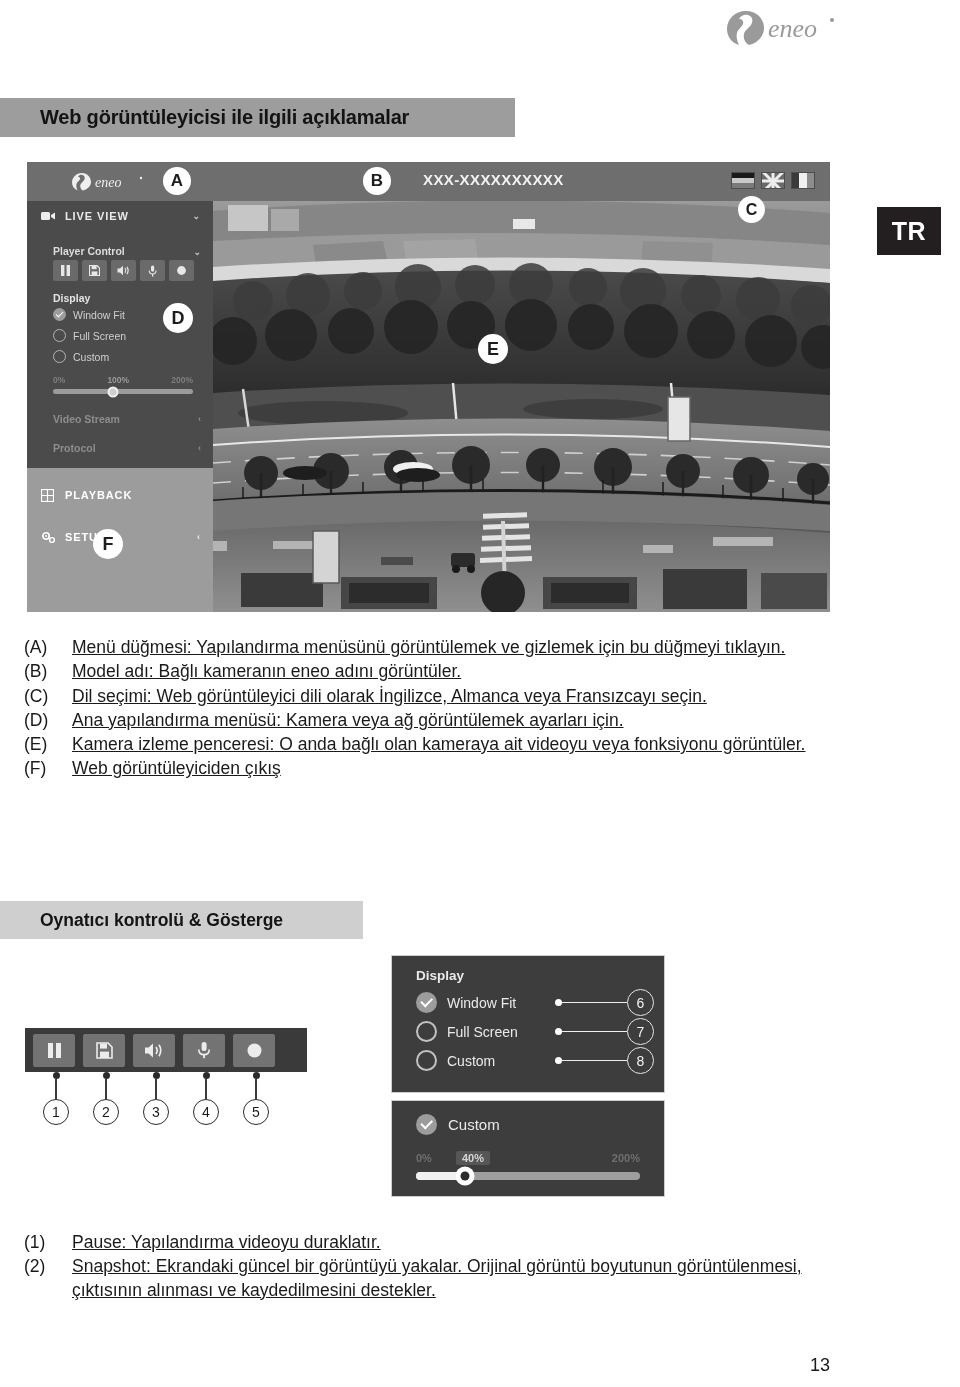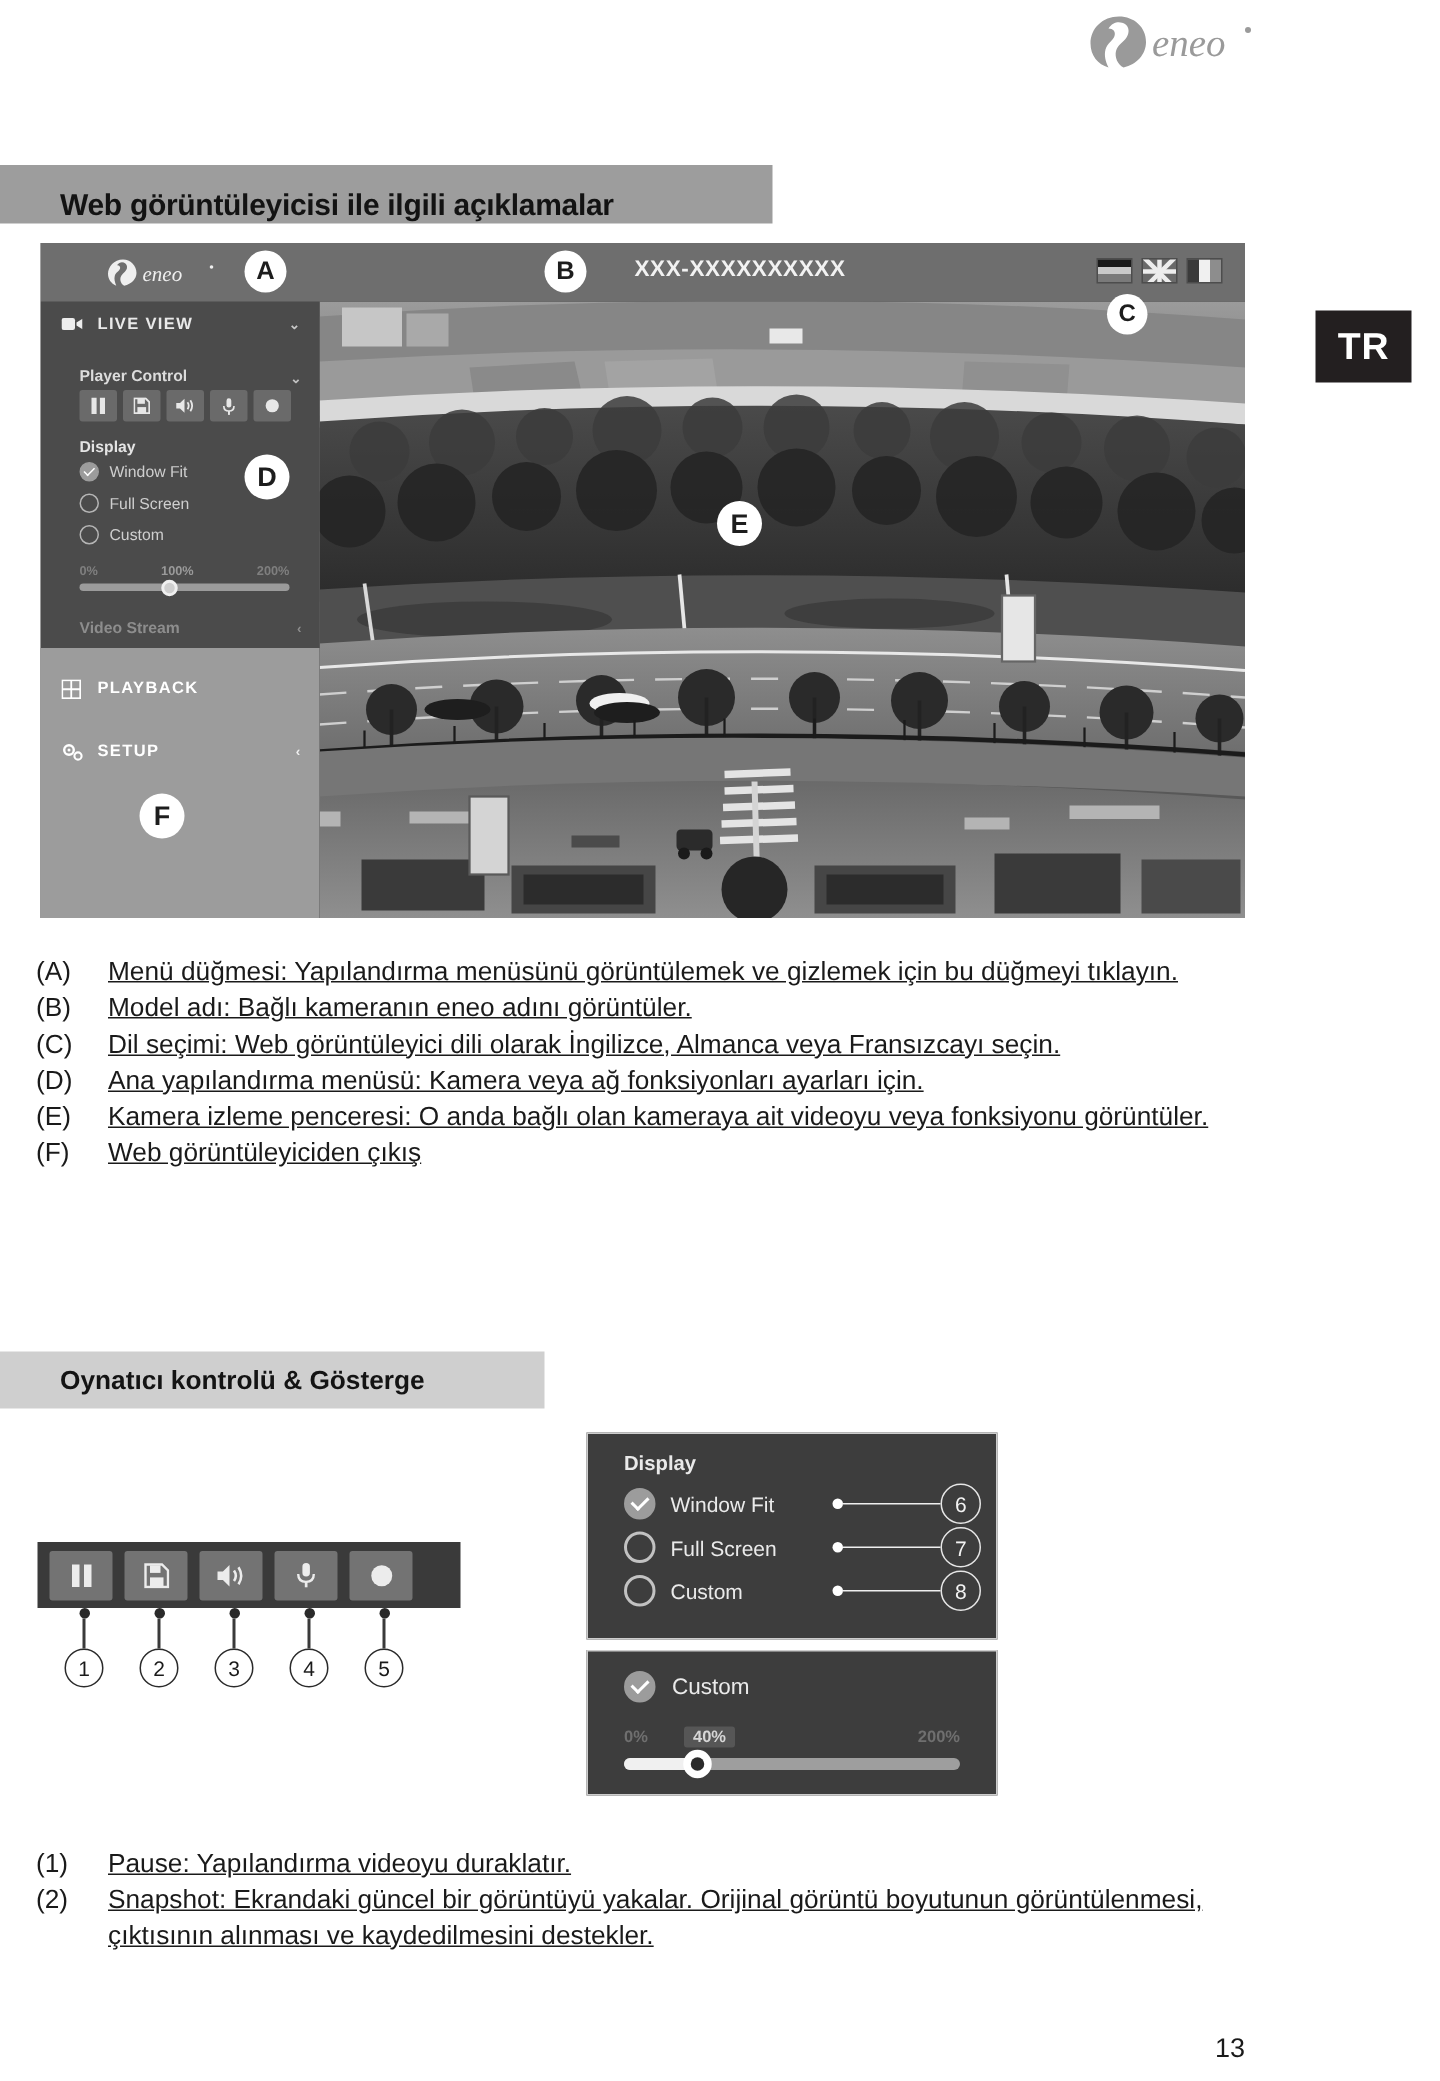--- a/index.html
+++ b/index.html
@@ -7,21 +7,21 @@
     width:960px;height:1387px;background:#ffffff;position:relative;
     font-family:"Liberation Sans", sans-serif;
     -webkit-font-smoothing:antialiased;
   }
   
   .logo{position:absolute;left:726px;top:8px;width:112px;height:40px;display:flex;align-items:center;}
   .logo svg{display:block;}
   
   .title-banner{
     position:absolute;left:0;top:98px;width:515px;height:39px;
-    background:#9d9d9d;display:flex;align-items:flex-end;margin-top:12px;
+    background:#9d9d9d;display:flex;align-items:center;
   }
   .title-banner .t{
     padding-left:40px;font-size:20px;font-weight:bold;color:#131313;letter-spacing:-0.2px;
   }
   
   .tr-tab{
     position:absolute;left:877px;top:207px;width:64px;height:48px;background:#231f20;
     display:flex;align-items:center;justify-content:center;
   }
   .tr-tab span{color:#fff;font-size:25px;font-weight:bold;letter-spacing:0.5px;}
@@ -74,21 +74,21 @@
   .radio{width:13px;height:13px;border-radius:50%;border:1.4px solid #b5b5b5;margin-right:7px;display:flex;align-items:center;justify-content:center;box-sizing:border-box;}
   .radio.on{background:#9c9c9c;border-color:#9c9c9c;}
   .radio.on:after{content:"";width:6px;height:3px;border-left:1.6px solid #fff;border-bottom:1.6px solid #fff;transform:rotate(-45deg) translate(1px,-1px);}
   .sl-wrap{padding:8px 20px 0 26px;}
   .sl-labels{display:flex;justify-content:space-between;font-size:8.5px;color:#7f7f7f;font-weight:bold;}
   .sl-labels .mid{color:#9a9a9a;}
   .sl-track{margin-top:4px;height:5px;background:#9b9b9b;border-radius:3px;position:relative;}
   .sl-knob{position:absolute;left:43%;top:50%;width:11px;height:11px;border-radius:50%;background:#cfcfcf;border:2px solid #f0f0f0;transform:translate(-50%,-50%);box-sizing:border-box;}
   .side-link{padding-left:26px;height:29px;display:flex;align-items:center;color:#8d8d8d;font-size:10.5px;font-weight:bold;}
   .side-link .chev{margin-left:auto;margin-right:12px;font-size:9px;}
-  .side-lower{position:absolute;left:0;bottom:0;width:186px;height:180px;background:#9c9c9c;}
+  .side-lower{position:absolute;left:0;bottom:0;width:186px;height:144px;background:#9c9c9c;}
   .side-lower .sect{color:#fff;}
   .side-lower .sect .chev{color:#efefef;}
   
   .cam{
     position:absolute;left:186px;top:39px;right:0;bottom:0;overflow:hidden;background:#585858;
   }
   .cam svg{position:absolute;left:0;top:0;width:100%;height:100%;}
   
   .callout{
     position:absolute;border-radius:50%;background:#fff;color:#1d1d1d;
@@ -508,21 +508,21 @@
   <div class="d-row">
     <span class="d-key">(B)</span>
     <span class="d-txt">Model adı: Bağlı kameranın eneo adını görüntüler.</span>
   </div>
   <div class="d-row">
     <span class="d-key">(C)</span>
     <span class="d-txt">Dil seçimi: Web görüntüleyici dili olarak İngilizce, Almanca veya Fransızcayı seçin.</span>
   </div>
   <div class="d-row">
     <span class="d-key">(D)</span>
-    <span class="d-txt">Ana yapılandırma menüsü: Kamera veya ağ fonksiyonları ayarları için.</span>
+    <span class="d-txt">Ana yapılandırma menüsü: Kamera veya ağ görüntülemek ayarları için.</span>
   </div>
   <div class="d-row">
     <span class="d-key">(E)</span>
     <span class="d-txt">Kamera izleme penceresi: O anda bağlı olan kameraya ait videoyu veya fonksiyonu görüntüler.</span>
   </div>
   <div class="d-row">
     <span class="d-key">(F)</span>
     <span class="d-txt">Web görüntüleyiciden çıkış</span>
   </div>
 </div>

